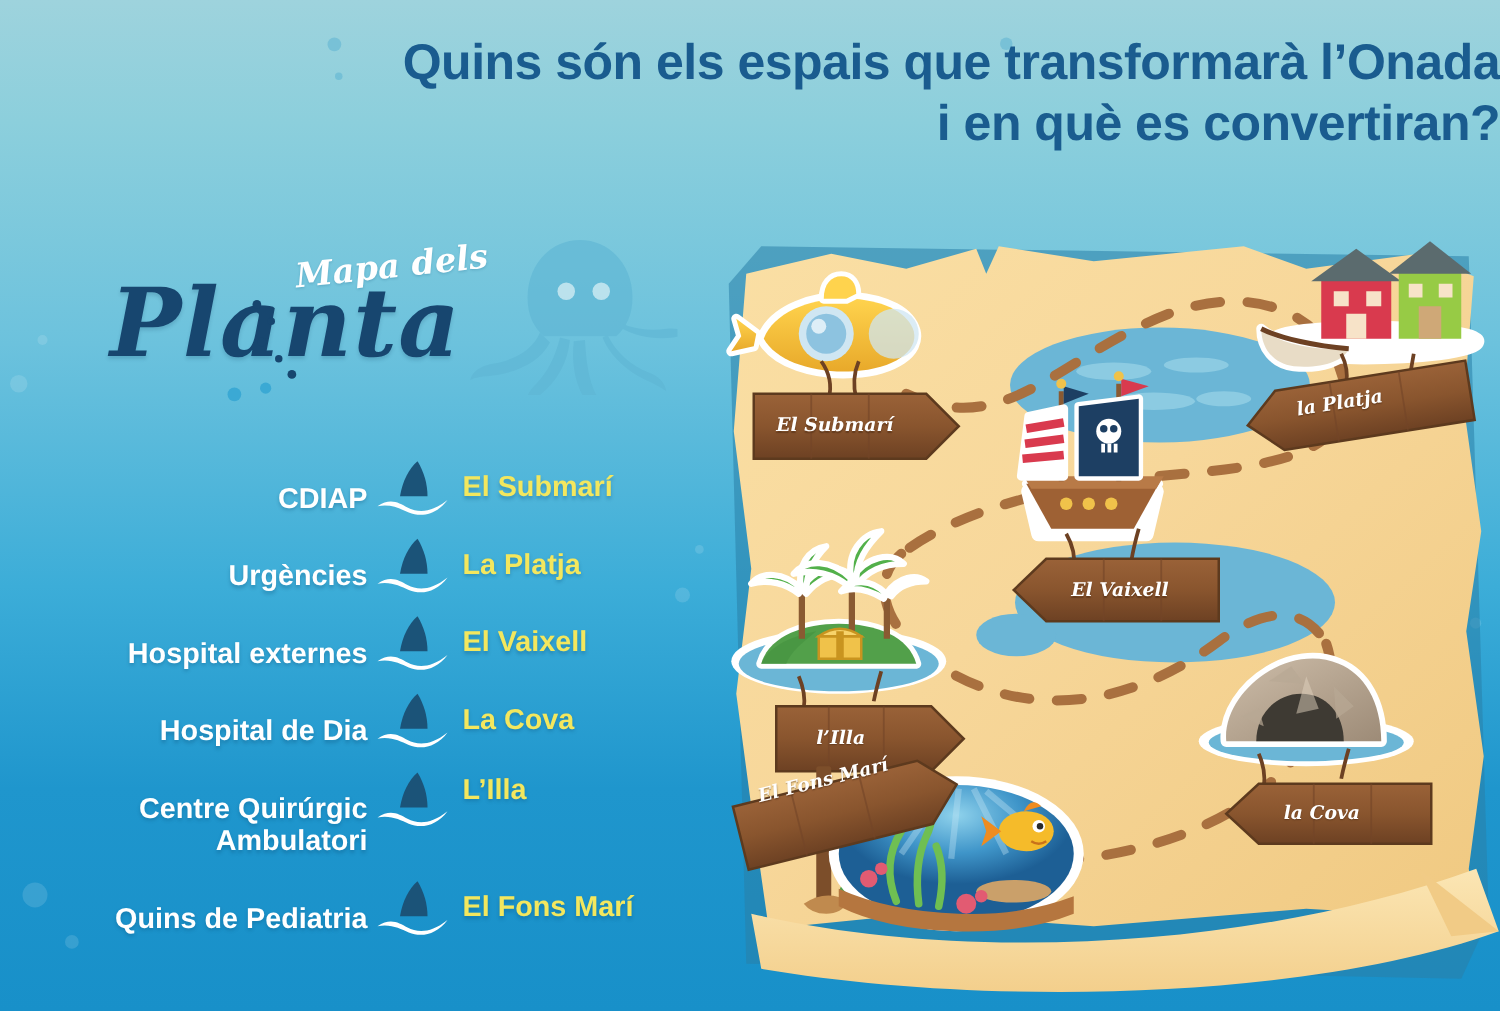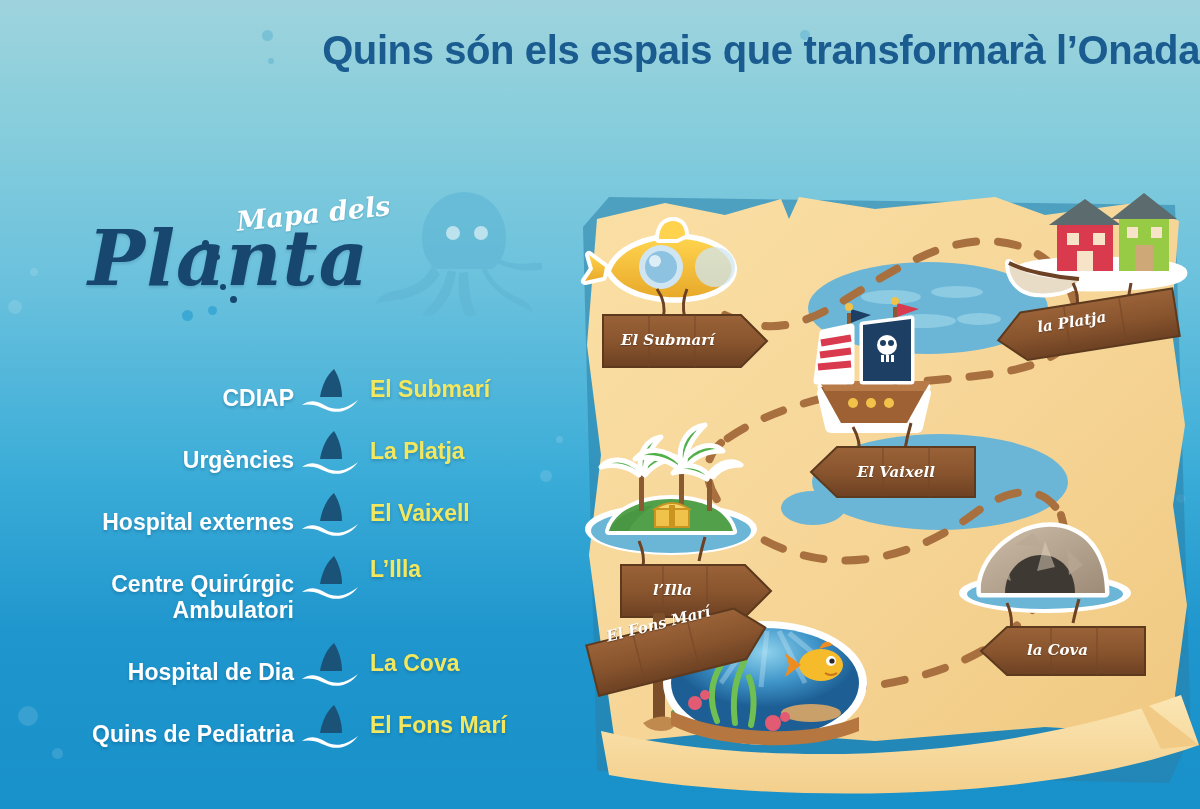--- a/index.html
+++ b/index.html
@@ -80,20 +80,21 @@
 <div class="bubble" style="left:556px;top:436px;width:7px;height:7px;"></div>
 <div class="bubble" style="left:1156px;top:462px;width:15px;height:15px;"></div>
 <div class="bubble" style="left:1176px;top:494px;width:9px;height:9px;"></div>
 <div class="bubble" style="left:612px;top:760px;width:13px;height:13px;"></div>
 <div class="bubble d" style="left:262px;top:30px;width:11px;height:11px;"></div>
 <div class="bubble d" style="left:800px;top:30px;width:10px;height:10px;"></div>
 <div class="bubble d" style="left:268px;top:58px;width:6px;height:6px;"></div>
 
 <h1 id="title">
   <span>Quins són els espais que transformarà l’Onada</span>
+  <span class="l2">i en què es convertiran?</span>
 </h1>
 
 <div id="left-col">
 
   <div id="logo-wrap">
     <svg id="octopus" viewBox="0 0 190 140">
       <g fill="#5fb6d4">
         <path d="M70 62c0-26 18-46 42-46s42 20 42 46c0 14-5 24-13 31H83c-8-7-13-17-13-31z"></path>
         <path d="M80 90c-6 14-20 22-38 25-10 2-16 6-18 13 5-2 9-3 14-3 22-2 42-11 50-27z"></path>
         <path d="M96 94c-4 16-10 28-20 38-6 6-8 12-7 18 4-4 7-7 11-10 14-11 22-26 24-44z"></path>
@@ -141,37 +142,37 @@
 
     <div class="row">
       <div class="row-left">Hospital externes</div>
       <svg class="fin" viewBox="0 0 62 48">
         <path d="M34 4c5 8 8 18 8 28H20c2-12 7-22 14-28z" fill="#1b5378"></path>
         <path d="M2 40c10-7 17-3 24 1 8 4 18 5 32-6-9 12-21 14-31 10-7-3-14-7-25-5z" fill="#ffffff"></path>
       </svg>
       <div class="row-right">El Vaixell</div>
     </div>
 
+    <div class="row">
+      <div class="row-left">Hospital de Dia</div>
+      <svg class="fin" viewBox="0 0 62 48">
+        <path d="M34 4c5 8 8 18 8 28H20c2-12 7-22 14-28z" fill="#1b5378"></path>
+        <path d="M2 40c10-7 17-3 24 1 8 4 18 5 32-6-9 12-21 14-31 10-7-3-14-7-25-5z" fill="#ffffff"></path>
+      </svg>
+      <div class="row-right">La Cova</div>
+    </div>
+
     <div class="row tall">
       <div class="row-left" style="white-space:pre-line;">Centre Quirúrgic
 Ambulatori</div>
       <svg class="fin" viewBox="0 0 62 48" style="align-self:flex-start;margin-top:8px;">
         <path d="M34 4c5 8 8 18 8 28H20c2-12 7-22 14-28z" fill="#1b5378"></path>
         <path d="M2 40c10-7 17-3 24 1 8 4 18 5 32-6-9 12-21 14-31 10-7-3-14-7-25-5z" fill="#ffffff"></path>
       </svg>
       <div class="row-right" style="align-self:flex-start;margin-top:12px;">L’Illa</div>
-    </div>
-
-    <div class="row">
-      <div class="row-left">Hospital de Dia</div>
-      <svg class="fin" viewBox="0 0 62 48">
-        <path d="M34 4c5 8 8 18 8 28H20c2-12 7-22 14-28z" fill="#1b5378"></path>
-        <path d="M2 40c10-7 17-3 24 1 8 4 18 5 32-6-9 12-21 14-31 10-7-3-14-7-25-5z" fill="#ffffff"></path>
-      </svg>
-      <div class="row-right">La Cova</div>
     </div>
 
     <div class="row">
       <div class="row-left">Quins de Pediatria</div>
       <svg class="fin" viewBox="0 0 62 48">
         <path d="M34 4c5 8 8 18 8 28H20c2-12 7-22 14-28z" fill="#1b5378"></path>
         <path d="M2 40c10-7 17-3 24 1 8 4 18 5 32-6-9 12-21 14-31 10-7-3-14-7-25-5z" fill="#ffffff"></path>
       </svg>
       <div class="row-right">El Fons Marí</div>
     </div>

